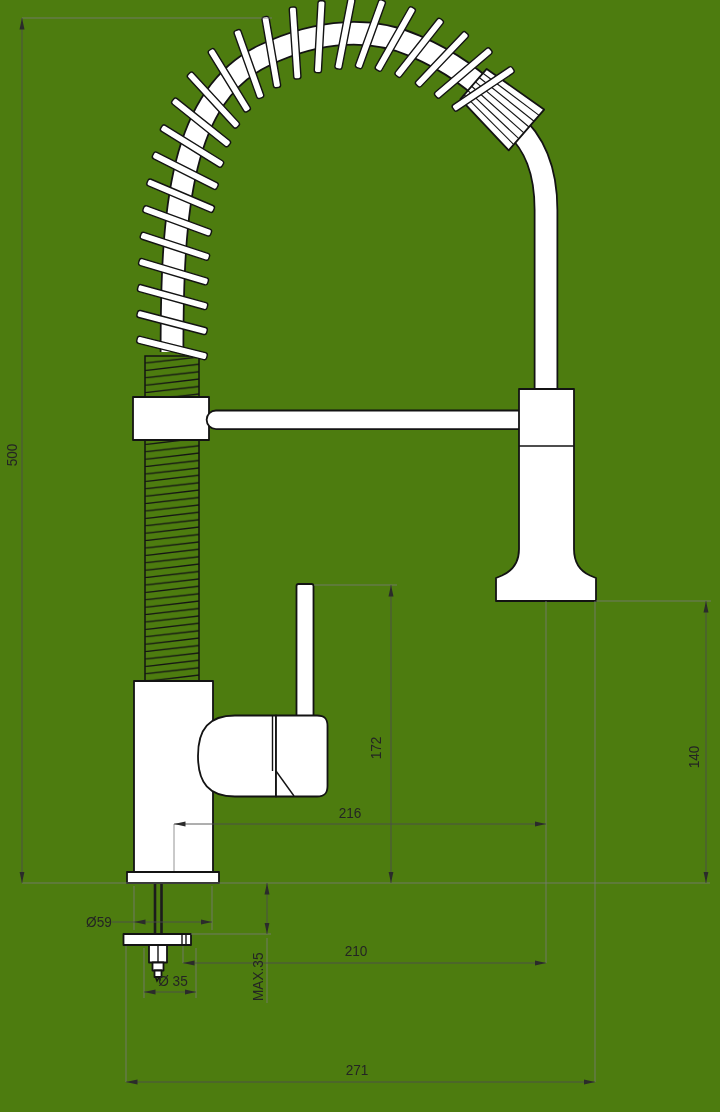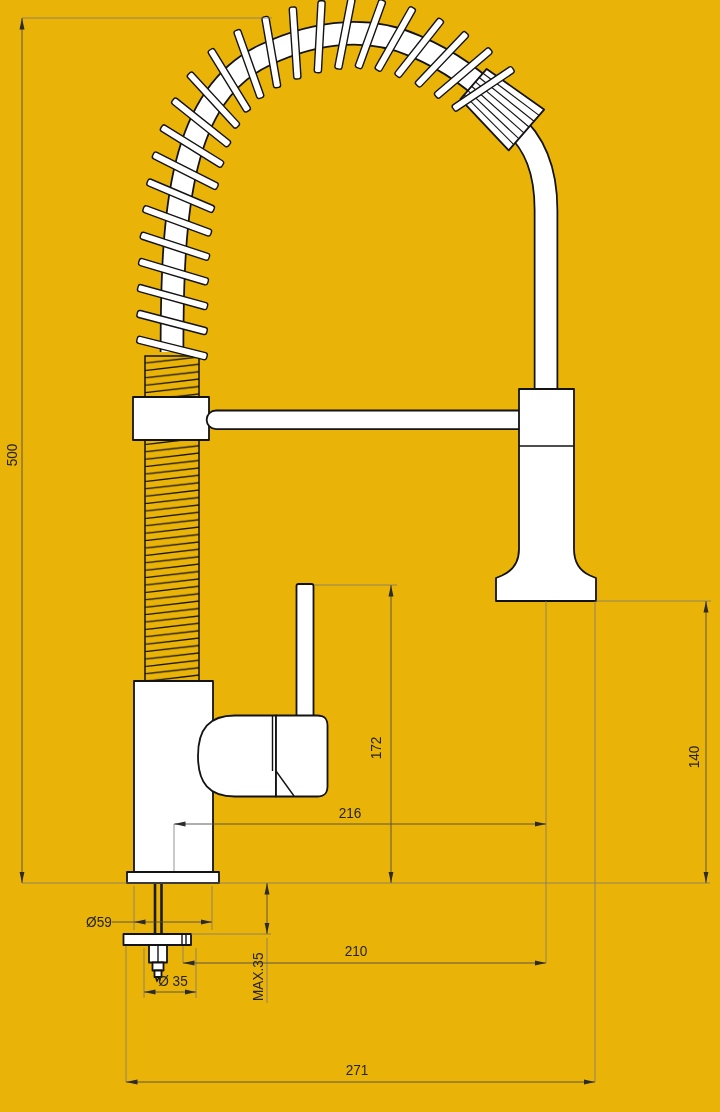--- a/index.html
+++ b/index.html
@@ -1,16 +1,16 @@
 <!DOCTYPE html>
 <html><head>
 <meta charset="utf-8">
 <style>
   html,body{margin:0;padding:0;background:#ffffff;}
-  .page{width:720px;height:1112px;background:#eab308;position:relative;overflow:hidden;}
+  .page{width:720px;height:1112px;background:#4d7c0f;position:relative;overflow:hidden;}
   svg{display:block;}
   
   .geo{fill:#ffffff;stroke:#131313;stroke-width:1.8;stroke-linejoin:round;}
   .geo-thin{fill:none;stroke:#131313;stroke-width:1.4;}
   .tube-outer{fill:none;stroke:#131313;stroke-width:24.5;}
   .tube-inner{fill:none;stroke:#ffffff;stroke-width:21;}
   .rungs rect{fill:#ffffff;stroke:#131313;stroke-width:1.4;}
   .hatch-box{stroke:#131313;stroke-width:1.5;}
   .grip-stripe{stroke:#131313;stroke-width:1.1;}
   .pipe{stroke:#1c1c1c;stroke-width:2.6;}

